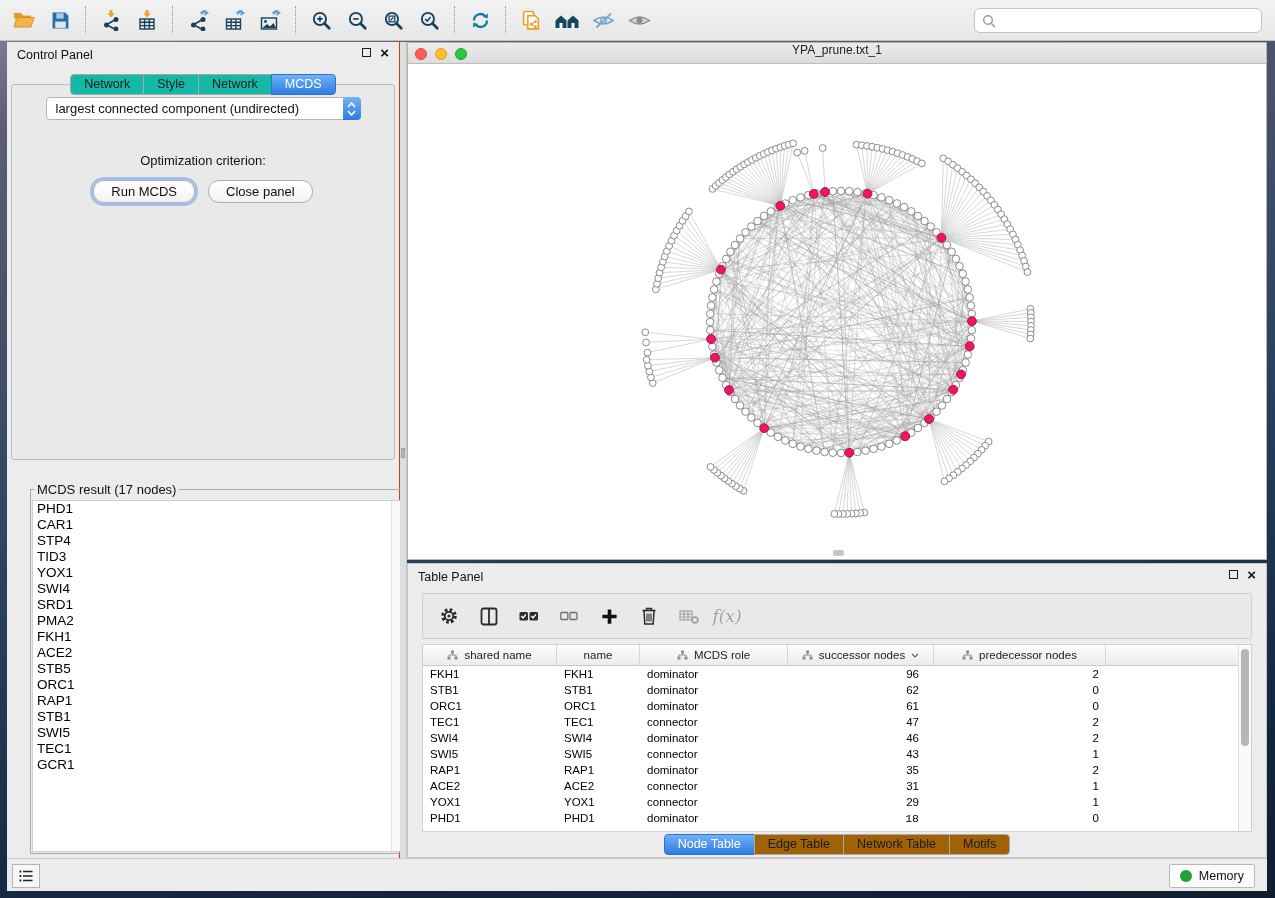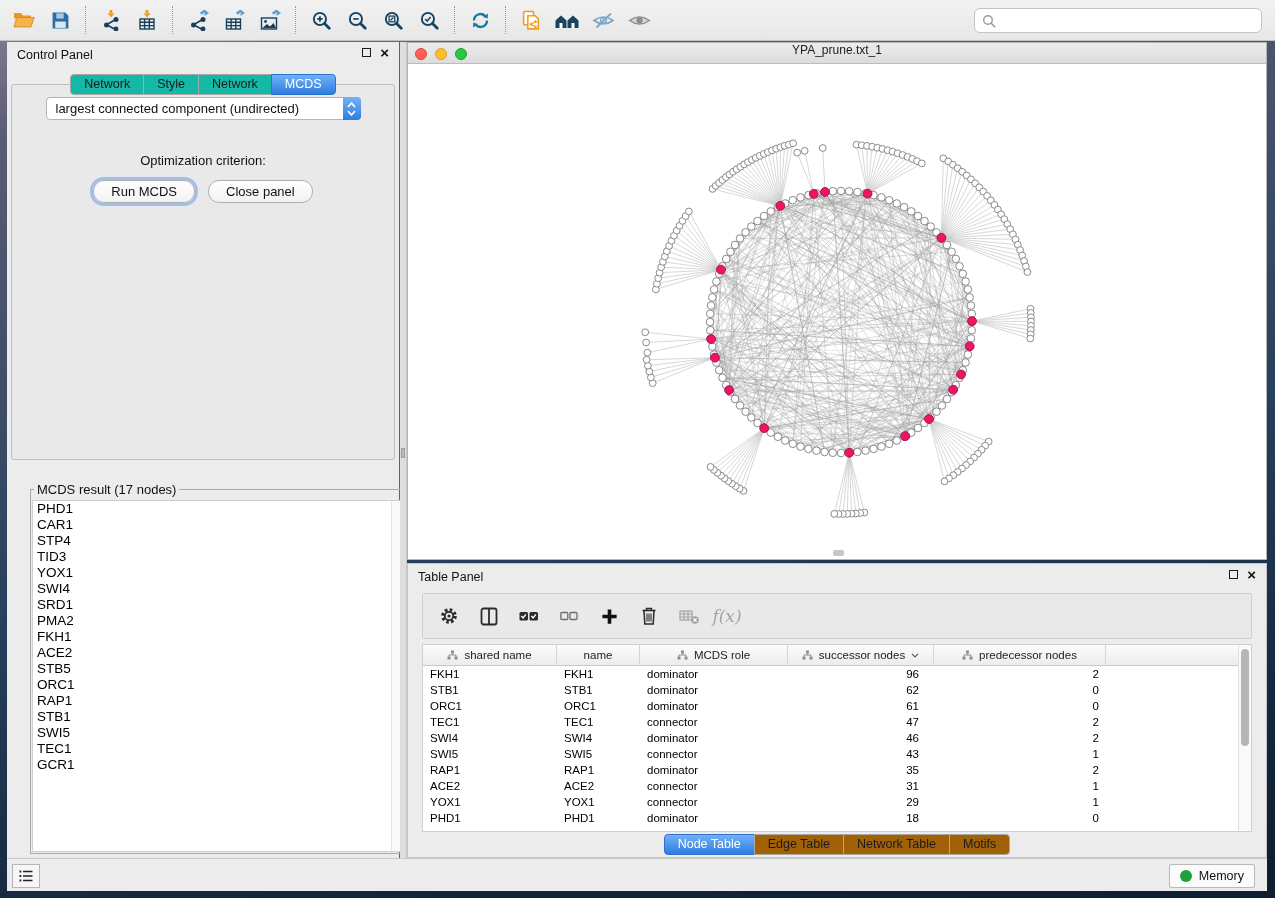--- a/index.html
+++ b/index.html
@@ -1342,21 +1342,21 @@
           <div class="td" style="width: 134px;">YOX1</div>
           <div class="td" style="width: 83px;">YOX1</div>
           <div class="td" style="width: 148px;">connector</div>
           <div class="td num" style="width: 146px;">29</div>
           <div class="td num" style="width: 172px;">1</div>
         </div>
         <div class="tr">
           <div class="td" style="width: 134px;">PHD1</div>
           <div class="td" style="width: 83px;">PHD1</div>
           <div class="td" style="width: 148px;">dominator</div>
-          <div class="td num" style="width: 146px;">18</div>
+          <div class="td num" style="width: 146px; font-family: Liberation Mono, monospace;">18</div>
           <div class="td num" style="width: 172px;">0</div>
         </div>
       </div>
     <div id="tbl-vscroll">
         <div id="tbl-thumb"></div>
       </div>
   </div>
   <div id="tbl-tabs">
       <div class="seg-tab active">Node Table</div>
       <div class="seg-tab">Edge Table</div>

